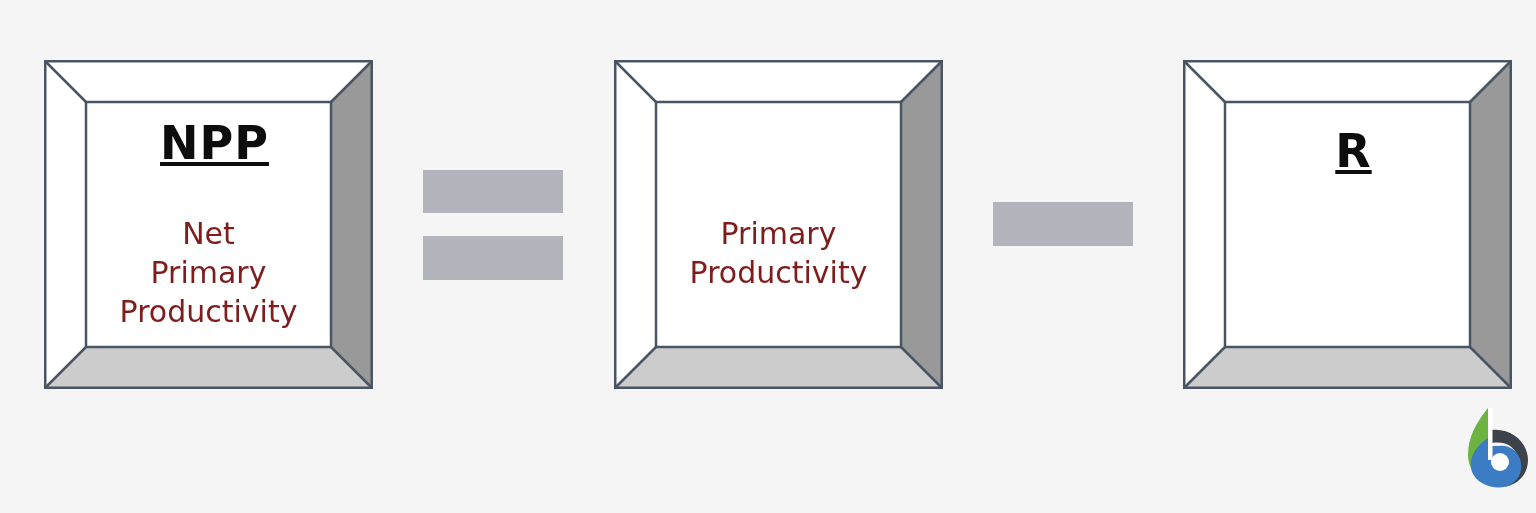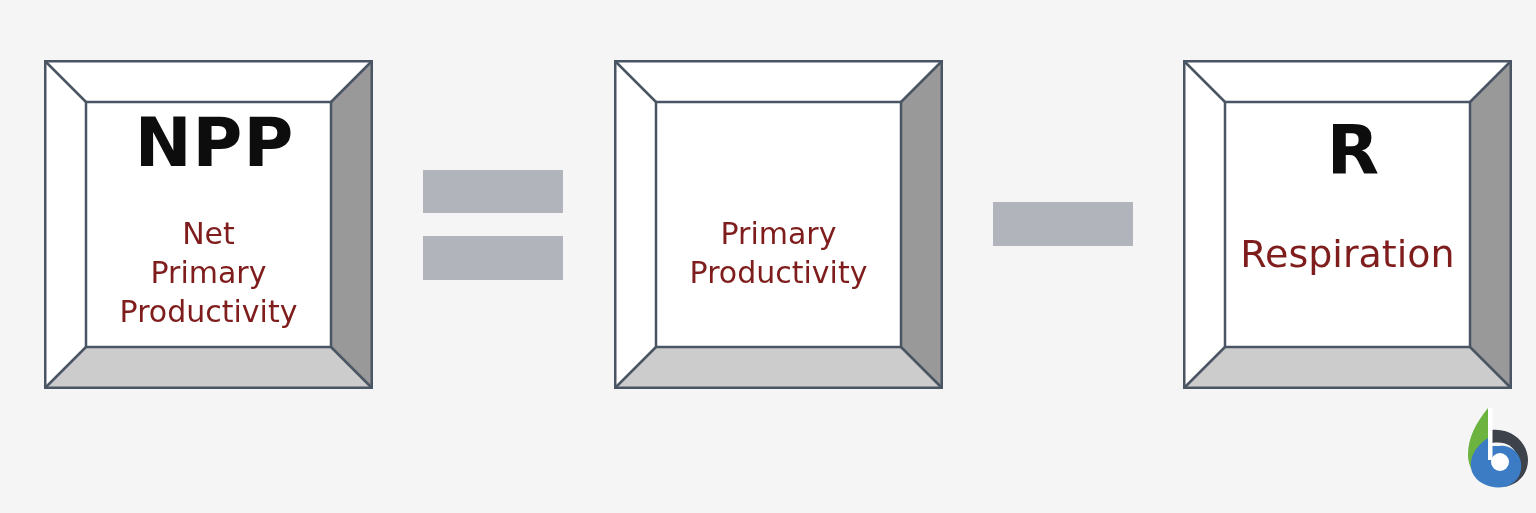--- a/index.html
+++ b/index.html
@@ -21,24 +21,25 @@
       left: 41px; top: 41px;
       width: 247px; height: 247px;
       text-align: center;
     }
     .abbr {
       position: absolute;
       left: 12px; right: 0;
       top: 12px;
       font-family: "DejaVu Sans", sans-serif;
       font-weight: bold;
-      font-size: 68px;
+      font-size: 46px;
       line-height: 60px;
       color: #0d0d0d;
       letter-spacing: 1px;
+      text-decoration: underline;
     }
     .abbr.single { top: 20px; }
     .desc {
       position: absolute;
       left: 0; right: 0;
       top: 113px;
       font-family: "DejaVu Sans", sans-serif;
       font-size: 30px;
       line-height: 39px;
       color: #7f1d1d;
@@ -125,21 +126,20 @@
     <line x1="1" y1="1" x2="42" y2="42" stroke="#4a5564" stroke-width="2.5"></line>
     <line x1="328" y1="1" x2="287" y2="42" stroke="#4a5564" stroke-width="2.5"></line>
     <line x1="1" y1="328" x2="42" y2="287" stroke="#4a5564" stroke-width="2.5"></line>
     <line x1="328" y1="328" x2="287" y2="287" stroke="#4a5564" stroke-width="2.5"></line>
     <rect x="42" y="42" width="245" height="245" fill="#ffffff" stroke="#4a5564" stroke-width="2.5"></rect>
     <rect x="1.25" y="1.25" width="326.5" height="326.5" fill="none" stroke="#4a5564" stroke-width="2.5"></rect>
   </svg>
   <div class="inner-content">
     <div class="abbr single">R</div>
     <div class="desc large">
-      <span>Respiration</span>
     </div>
   </div>
 </div>
 
 <div class="logo">
   <svg width="70" height="85" viewBox="0 0 70 85">
 
     <path d="M26 3 C 14 18, 6 32, 6 50 C 6 58, 9 64, 12 67 C 12 50, 18 40, 26 34 Z" fill="#6cb33f"></path>
 
     <path d="M30 25 C 50 23, 66 38, 66 55 C 66 70, 55 80, 42 82 C 56 76, 60 62, 55 50 C 51 40, 42 36, 30 38 Z" fill="#3e434b"></path>

